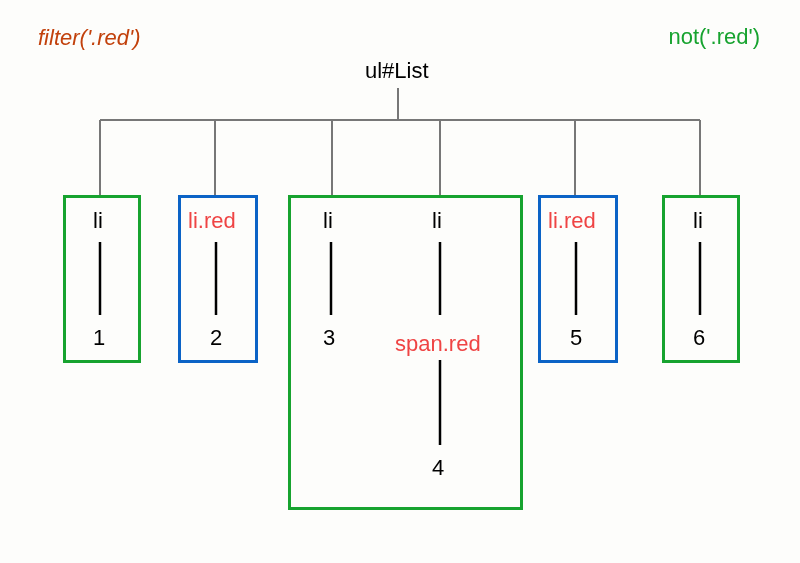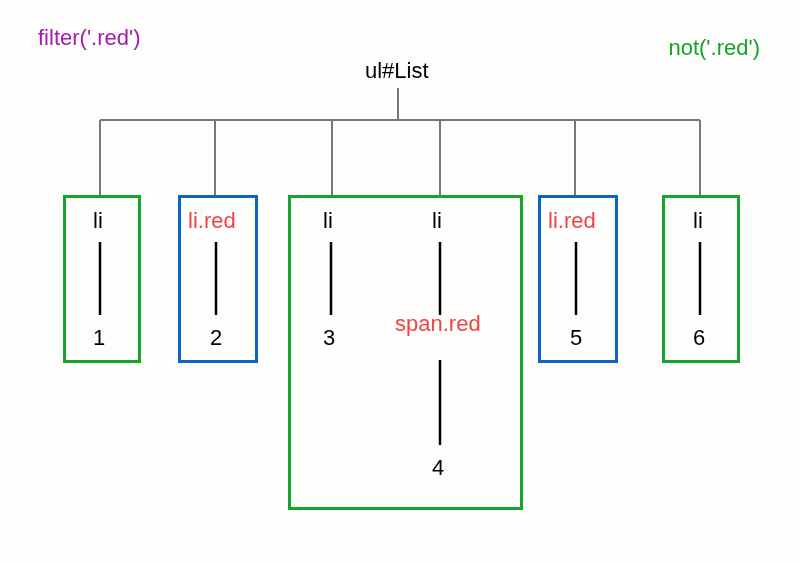--- a/index.html
+++ b/index.html
@@ -14,21 +14,21 @@
   }
   .stage {
     position: relative;
     width: 800px;
     height: 563px;
   }
   .label {
     position: absolute;
     white-space: nowrap;
   }
-  .blue  { color: #a21caf; }
+  .blue  { color: #c2410c; font-style: italic; }
   .green { color: #17a32f; }
   .red   { color: #ef4444; }
   .black { color: #000; text-align: center; }
   .box {
     position: absolute;
     border: 3px solid;
     background: transparent;
     box-sizing: border-box;
   }
   .box.green { border-color: #17a32f; }
@@ -47,21 +47,21 @@
     stroke: #000;
     stroke-width: 2.5;
   }
 </style>
 </head>
 <body>
 
 <div class="stage">
 
   <div class="label blue" style="left:38px;  top:25px;">filter('.red')</div>
-  <div class="label green" style="right:40px; top:35px;">not('.red')</div>
+  <div class="label green" style="right:40px; top:24px;">not('.red')</div>
   <div class="label black" style="left:365px; top:58px;">ul#List</div>
 
   <svg class="connectors">
 
     <line x1="398" y1="88" x2="398" y2="120"></line>
 
     <line x1="100" y1="120" x2="700" y2="120"></line>
 
     <line x1="100" y1="120" x2="100" y2="195"></line>
     <line x1="215" y1="120" x2="215" y2="195"></line>
@@ -90,21 +90,21 @@
   <div class="label black" style="left:323px; top:208px;">li</div>
   <svg class="connectors inner">
       <line x1="331" y1="242" x2="331" y2="315"></line>
     </svg>
   <div class="label black" style="left:323px; top:325px;">3</div>
 
   <div class="label black" style="left:432px; top:208px;">li</div>
   <svg class="connectors inner">
       <line x1="440" y1="242" x2="440" y2="315"></line>
     </svg>
-  <div class="label red" style="left:395px; top:311px;">span.red</div>
+  <div class="label red" style="left:395px; top:331px;">span.red</div>
   <svg class="connectors inner">
       <line x1="440" y1="360" x2="440" y2="445"></line>
     </svg>
   <div class="label black" style="left:432px; top:455px;">4</div>
 
   <div class="box blue" style="left:538px; top:195px; width:80px; height:168px;"></div>
   <div class="label red" style="left:548px; top:208px;">li.red</div>
   <svg class="connectors inner">
       <line x1="576" y1="242" x2="576" y2="315"></line>
     </svg>

